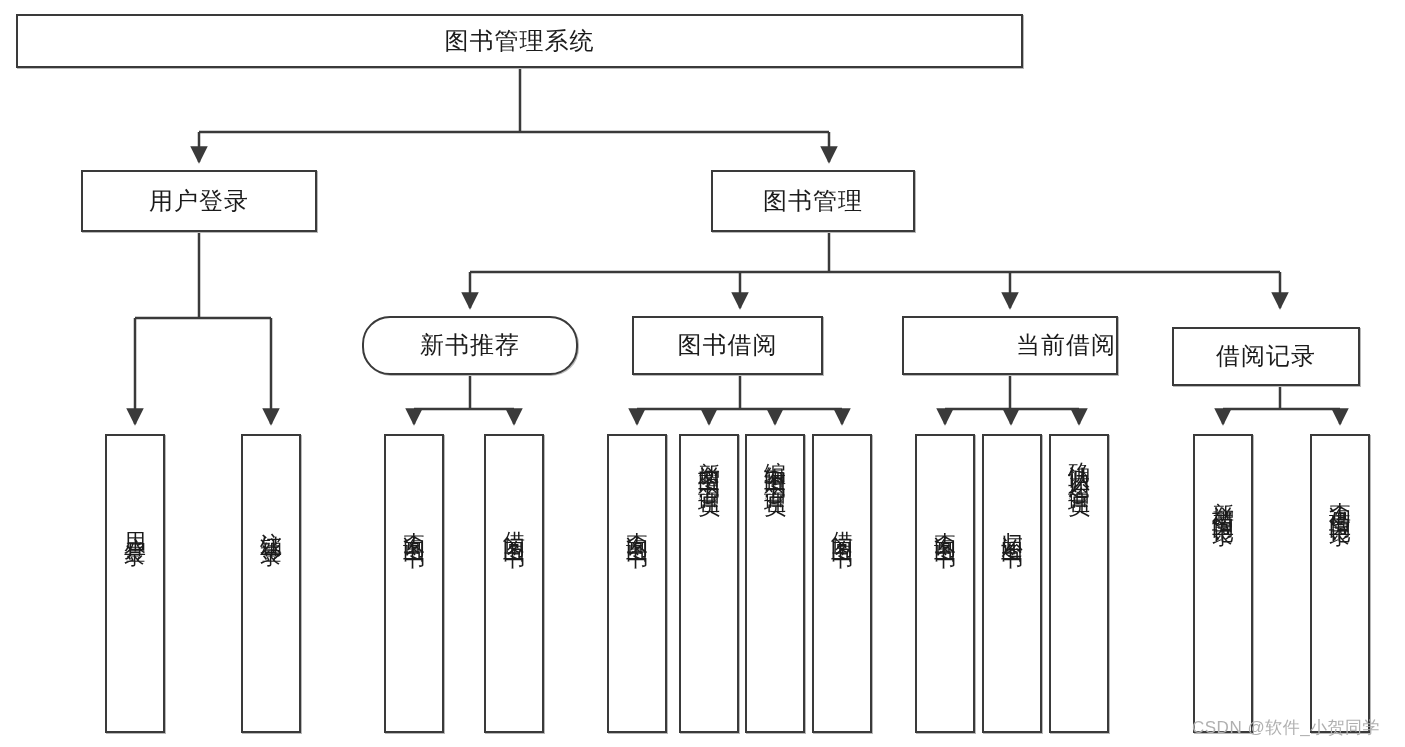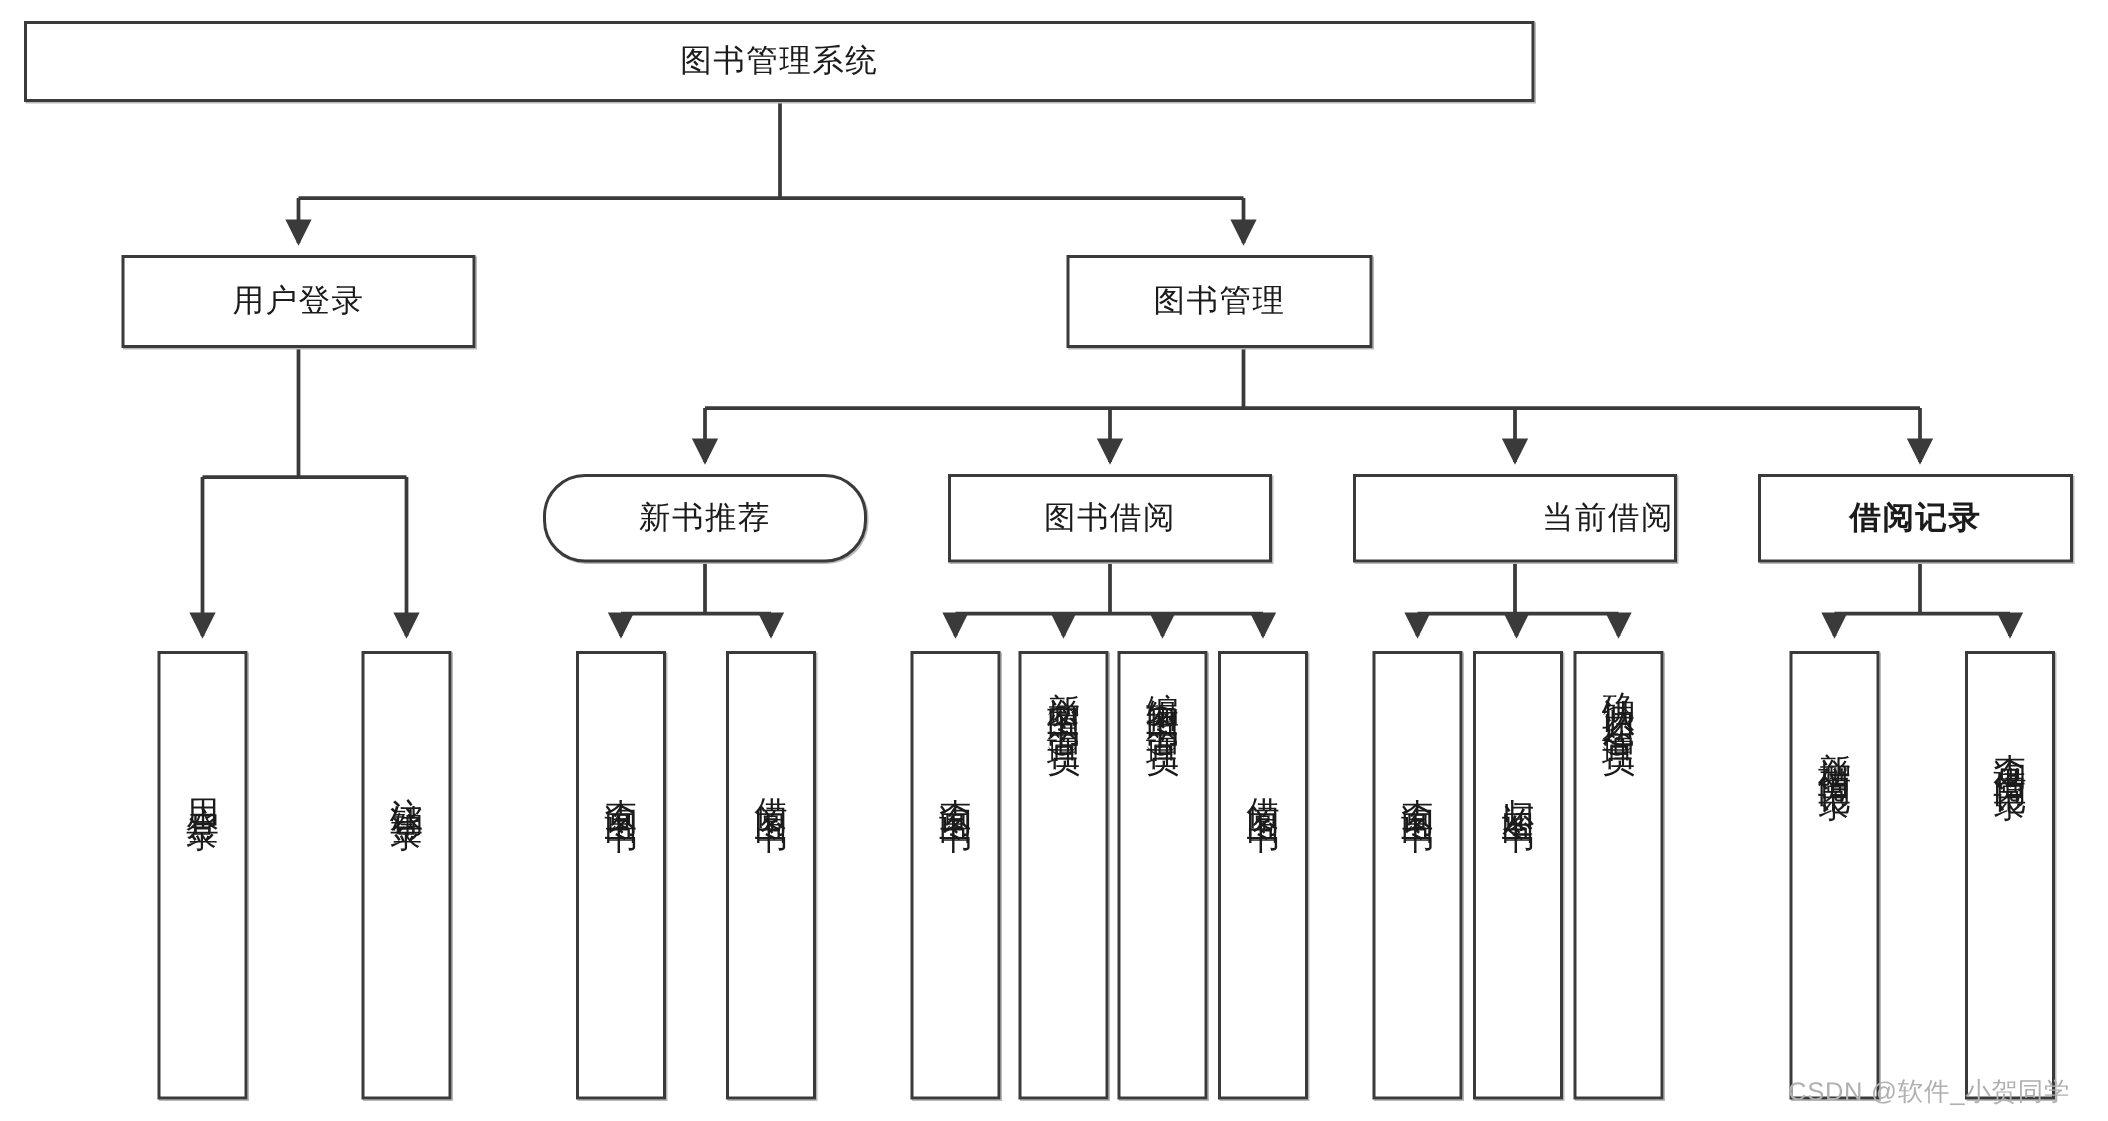--- a/index.html
+++ b/index.html
@@ -29,21 +29,21 @@
     box-sizing: border-box;
     border: 2px solid #3a3a3a;
     background: #ffffff;
     display: flex;
     align-items: center;
     justify-content: center;
     color: #1b1b1b;
     box-shadow: 1px 1px 0 #b9b9b9;
   }
   .node-label {
-    font-size: 21px;
+    font-size: 24px;
     letter-spacing: 1px;
     line-height: 1.2;
     white-space: nowrap;
     text-align: center;
   }
   .node.vertical {
     align-items: flex-start;
     padding-top: 8px;
   }
   .node.vertical .node-label {
@@ -130,27 +130,27 @@
   <div class="node" style="left:81px; top:170px; width:236px; height:62px;">
     <span class="node-label">用户登录</span>
   </div>
   <div class="node" style="left:711px; top:170px; width:204px; height:62px;">
     <span class="node-label">图书管理</span>
   </div>
 
   <div class="node" style="left:362px; top:316px; width:216px; height:59px;border-radius:28px;">
     <span class="node-label">新书推荐</span>
   </div>
-  <div class="node" style="left:632px; top:316px; width:216px; height:59px;">
+  <div class="node" style="left:632px; top:316px; width:191px; height:59px;">
     <span class="node-label">图书借阅</span>
   </div>
   <div class="node" style="left:902px; top:316px; width:216px; height:59px;justify-content:flex-end;">
     <span class="node-label">当前借阅</span>
   </div>
-  <div class="node" style="left:1172px; top:316px; width:210px; height:59px;font-weight:bold;">
+  <div class="node" style="left:1172px; top:327px; width:188px; height:59px;">
     <span class="node-label">借阅记录</span>
   </div>
 
   <div class="node vertical mid" style="left:105px; top:434px; width:60px; height:299px;">
     <span class="node-label">用户登录</span>
   </div>
   <div class="node vertical mid" style="left:241px; top:434px; width:60px; height:299px;">
     <span class="node-label">注销登录</span>
   </div>
 

